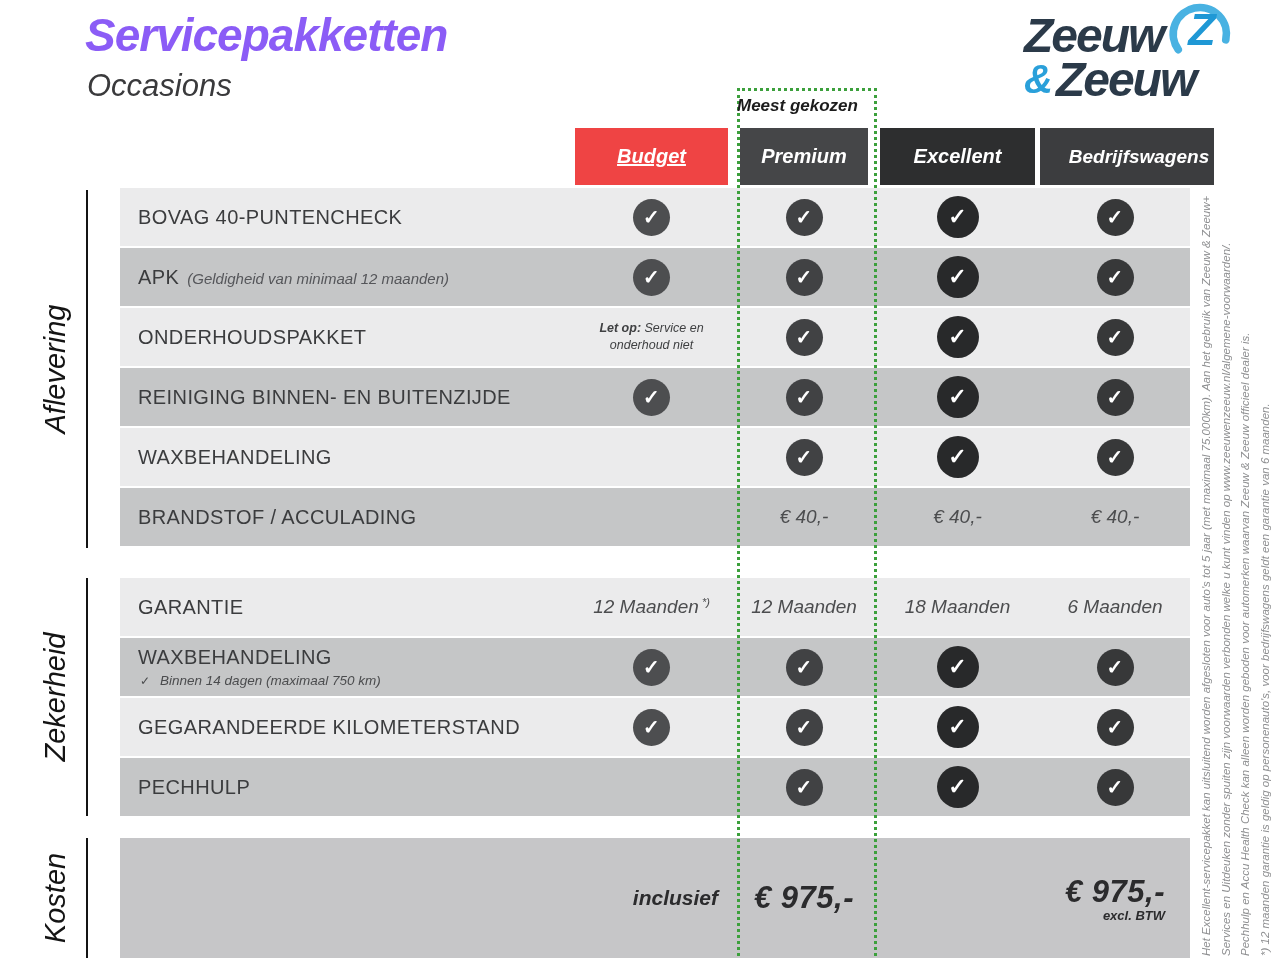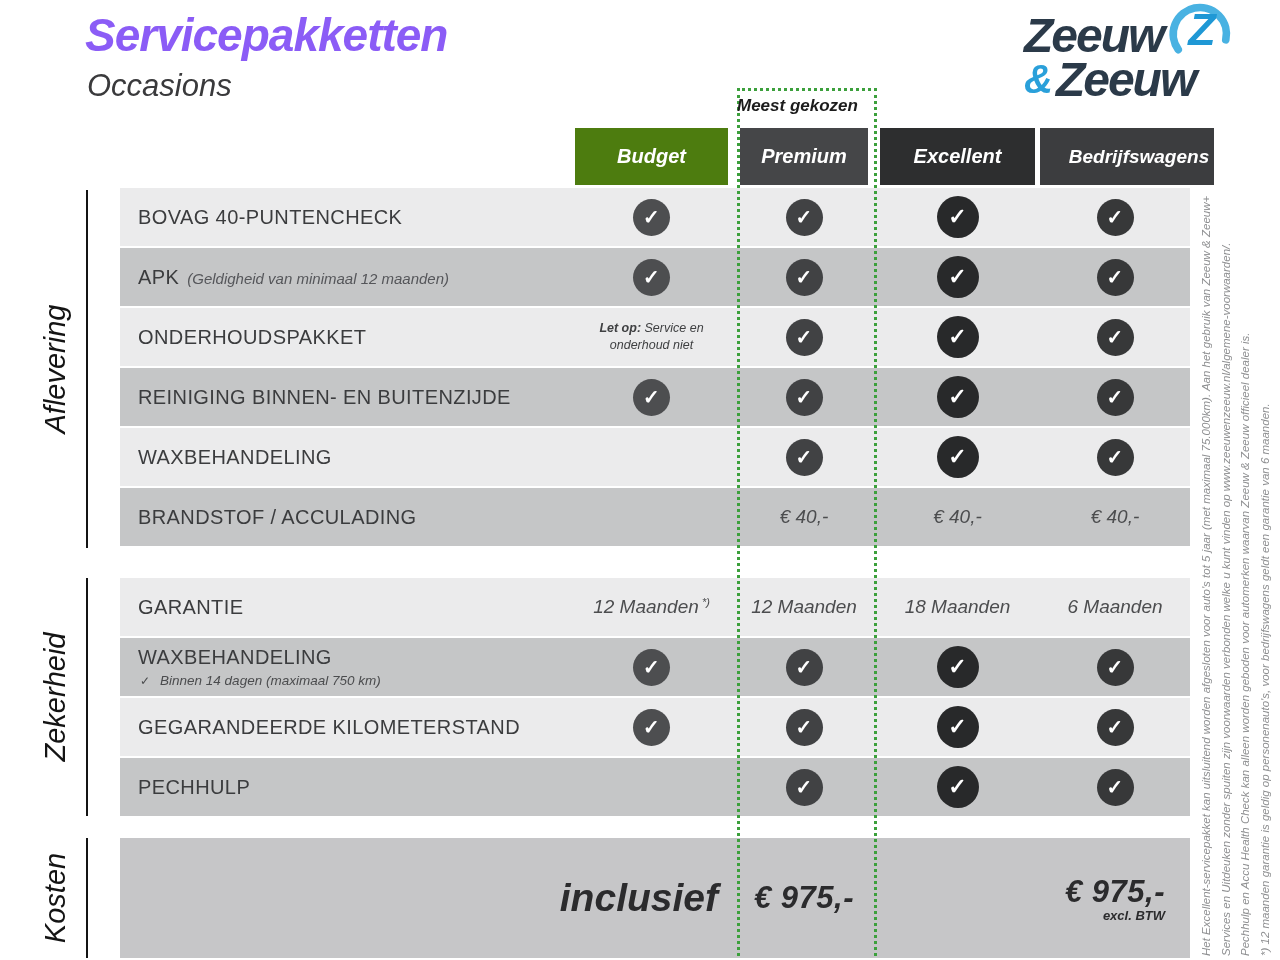--- a/index.html
+++ b/index.html
@@ -53,21 +53,21 @@
   .cell-note{font-style:italic;font-size:12.5px;color:#3f4042;width:118px;text-align:center;line-height:1.35;}
   .cell-note b{font-style:italic;}
 
   
   .cost-row{position:absolute;left:120px;top:838px;width:1070px;height:120px;background:#c6c6c8;}
   .cost-cell{position:absolute;top:0;height:100%;display:flex;align-items:center;justify-content:center;}
   .cc-budget{left:455px;width:153px;justify-content:flex-end;padding-right:10px;box-sizing:border-box;}
   .cc-premium{left:620px;width:128px;}
   .cc-excellent{left:760px;width:155px;}
   .cc-bw{left:920px;width:150px;}
-  .cost-inclusief{font-weight:bold;font-style:italic;font-size:39px;color:#2b2b2d;text-align:right;}
+  .cost-inclusief{font-weight:bold;font-style:italic;font-size:21px;color:#2b2b2d;text-align:right;}
   .cost-price{font-weight:bold;font-style:italic;font-size:31px;color:#2b2b2d;letter-spacing:0.5px;white-space:nowrap;}
   .cost-stack{display:inline-block;text-align:right;}
   .cost-sub{display:block;font-weight:bold;font-style:italic;font-size:13px;color:#2b2b2d;margin-top:-2px;}
 
   
   .section-line{position:absolute;width:2px;background:#141414;left:86px;}
   .line-aflevering{top:190px;height:358px;}
   .line-zekerheid{top:578px;height:238px;}
   .line-kosten{top:838px;height:120px;}
   .vlabel{position:absolute;width:0;height:0;}
@@ -100,21 +100,21 @@
           <text x="50" y="72" font-size="64" font-style="italic" font-weight="bold" fill="#1f98d5" text-anchor="middle" font-family="Liberation Sans, sans-serif">Z</text>
         </svg>
       </span>
     </div>
     <div class="logo-line logo-line2">
       <span class="logo-amp">&amp;</span>
       <span class="logo-word">Zeeuw</span>
     </div>
   </div>
 
-  <div class="col-header hdr-budget" style="background: #4d7c0f;">Budget</div>
+  <div class="col-header hdr-budget" style="background: #ef4444; text-decoration: underline;">Budget</div>
   <div class="col-header hdr-premium" style="background: rgb(69, 70, 72);">Premium</div>
   <div class="col-header hdr-excellent" style="background: rgb(45, 46, 47);">Excellent</div>
   <div class="col-header hdr-bw" style="background: rgb(60, 61, 63);">Bedrijfswagens</div>
 
   <div class="premium-overlay"></div>
   <div class="most-chosen">Meest gekozen</div>
 
   <div id="rows">
       <div class="row light">
         <div class="row-label-wrap"><span class="row-label">BOVAG 40-PUNTENCHECK</span></div>

